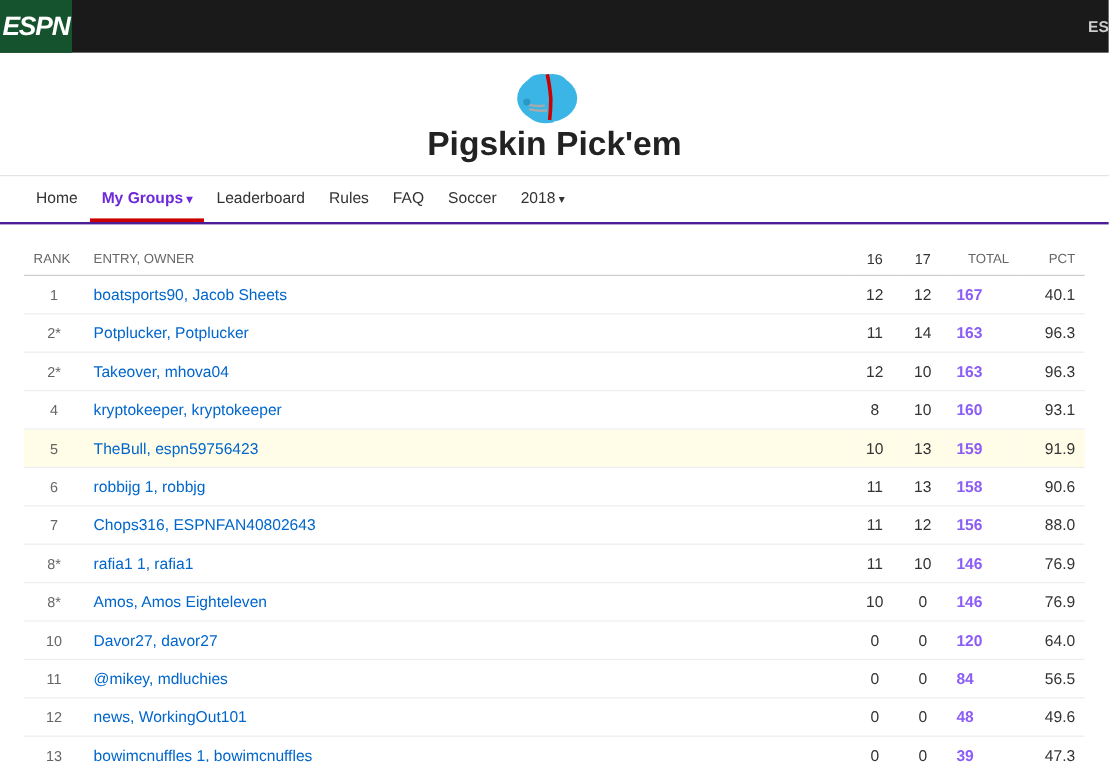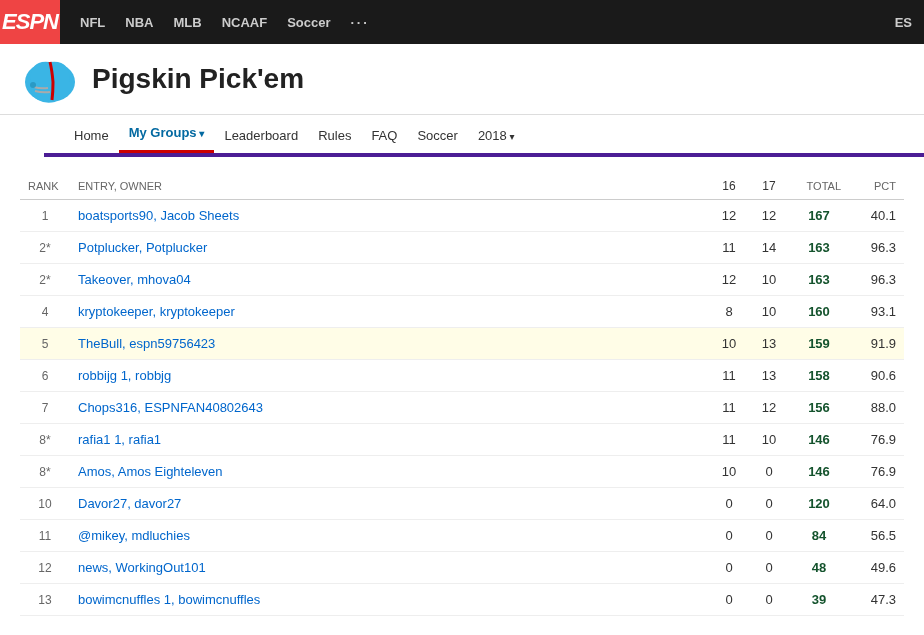--- a/index.html
+++ b/index.html
@@ -7,21 +7,21 @@
 
     
     .top-nav {
       background: #1a1a1a;
       display: flex;
       align-items: center;
       height: 44px;
       padding: 0 0;
     }
     .espn-logo {
-      background: #ef4444;
+      background: #14532d;
       width: 60px;
       height: 44px;
       display: flex;
       align-items: center;
       justify-content: center;
       flex-shrink: 0;
     }
     .espn-logo-text {
       color: #fff;
       font-weight: 900;
@@ -47,61 +47,60 @@
       font-size: 13px;
       font-weight: bold;
       padding: 4px 8px;
       letter-spacing: 2px;
     }
     .top-nav-right {
       margin-left: auto;
       color: #ccc;
       font-size: 13px;
       font-weight: bold;
-      padding-right: 12px;
     }
 
     
     .brand-header {
       display: flex;
       align-items: center;
       padding: 10px 20px;
       border-bottom: 1px solid #ddd;
       background: #fff;
+      flex-direction: column;
     }
     .helmet-icon {
       width: 60px;
       height: 50px;
       margin-right: 12px;
     }
     .brand-title {
       font-size: 28px;
       font-weight: bold;
       color: #222;
     }
 
     
     .sub-nav {
       display: flex;
-      align-items: flex-end;
+      align-items: flex-start;
       padding: 0 20px;
-      border-bottom: 4px solid #4c1d95;
+      border-bottom: 2px solid #4c1d95;
       background: #fff;
-      margin-left: 44px;
     }
     .sub-nav-link {
       color: #333;
       text-decoration: none;
       font-size: 13px;
       padding: 10px 10px;
       display: block;
       white-space: nowrap;
     }
     .sub-nav-link.active {
-      color: #0369a1;
+      color: #6d28d9;
       border-bottom: 3px solid #cc0000;
       font-weight: bold;
     }
     .sub-nav-link.has-arrow::after {
       content: ' ▾';
       font-size: 10px;
     }
 
     
     .content {
@@ -162,43 +161,35 @@
     }
     .results-table tbody td.entry-link a {
       color: #0066cc;
       text-decoration: none;
     }
     .results-table tbody td.num-cell {
       text-align: center;
       color: #333;
     }
     .results-table tbody td.total-cell {
-      text-align: center;
-      color: #14532d;
+      text-align: left;
+      color: #8b5cf6;
       font-weight: bold;
     }
     .results-table tbody td.pct-cell {
       text-align: right;
       color: #333;
     }
   </style>
 </head>
 <body>
 
 <div class="top-nav">
   <div class="espn-logo">
     <span class="espn-logo-text">ESPN</span>
-  </div>
-  <div class="top-nav-links">
-    <a class="top-nav-link" href="#">NFL</a>
-    <a class="top-nav-link" href="#">NBA</a>
-    <a class="top-nav-link" href="#">MLB</a>
-    <a class="top-nav-link" href="#">NCAAF</a>
-    <a class="top-nav-link" href="#">Soccer</a>
-    <span class="top-nav-more">···</span>
   </div>
   <div class="top-nav-right">ES</div>
 </div>
 
 <div class="brand-header">
   <div class="helmet-icon">
     <svg viewBox="0 0 60 50" xmlns="http://www.w3.org/2000/svg">
 
       <ellipse cx="30" cy="28" rx="25" ry="20" fill="#3ab5e5"></ellipse>
 

